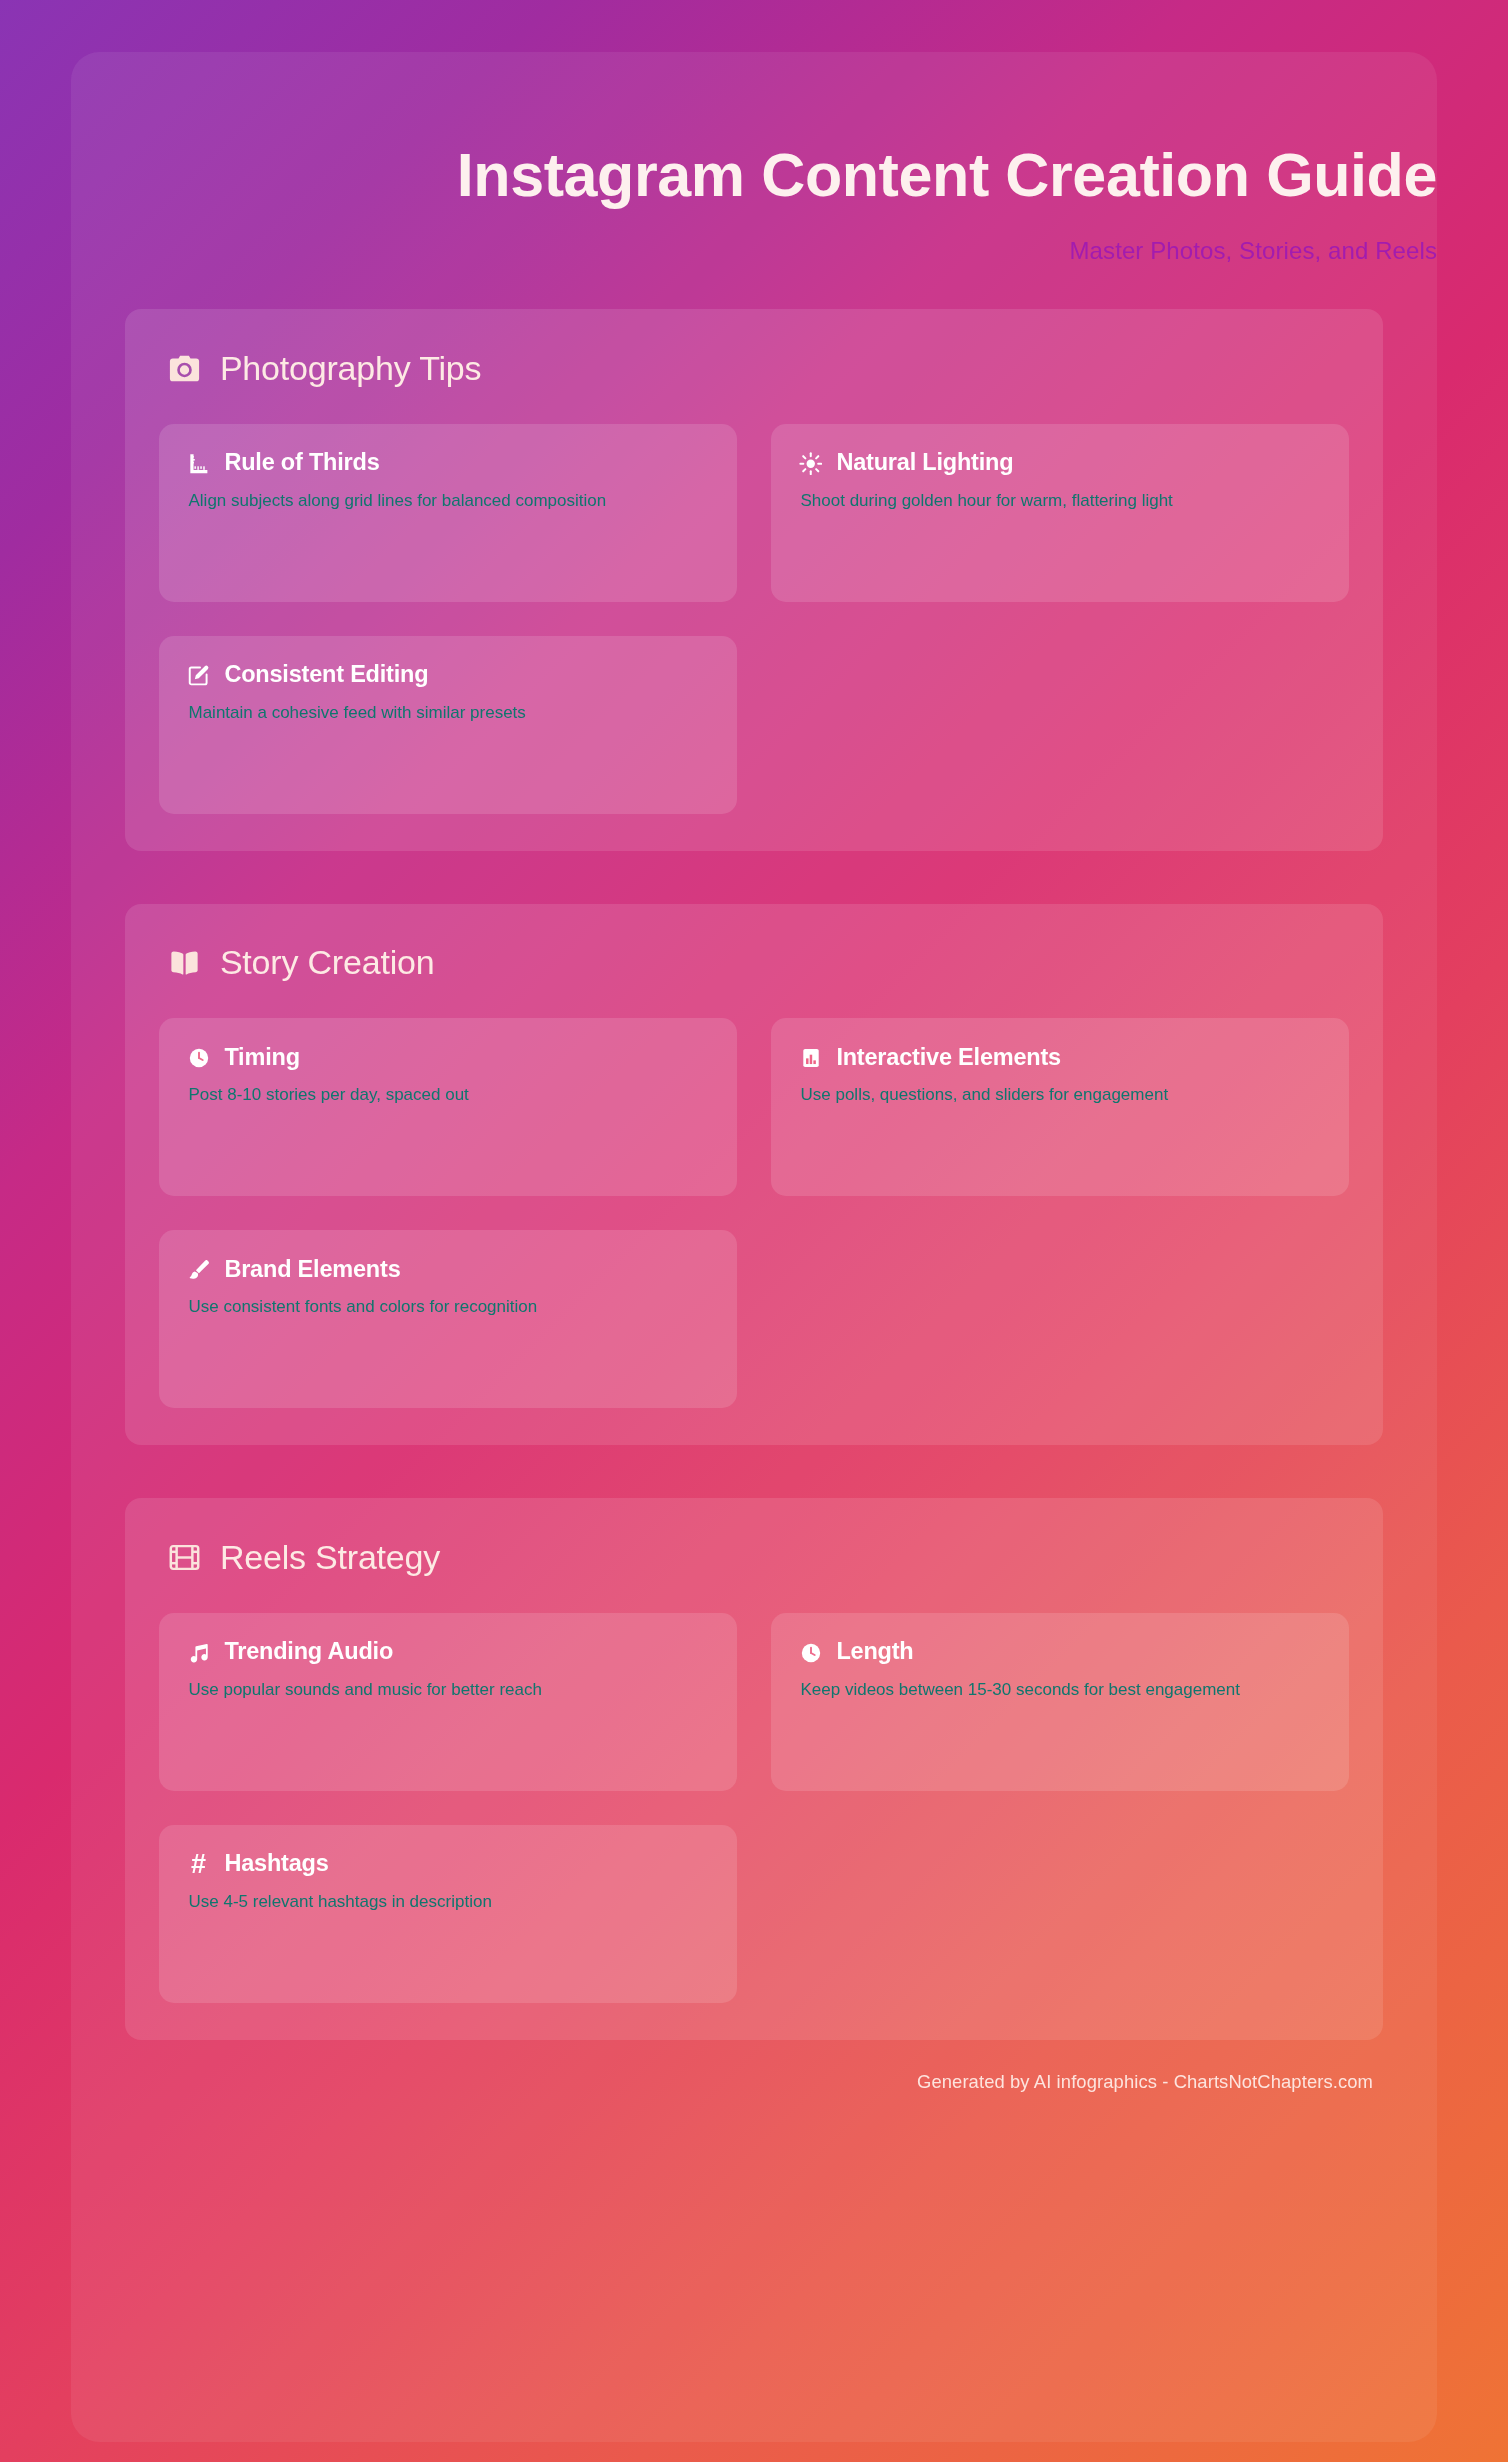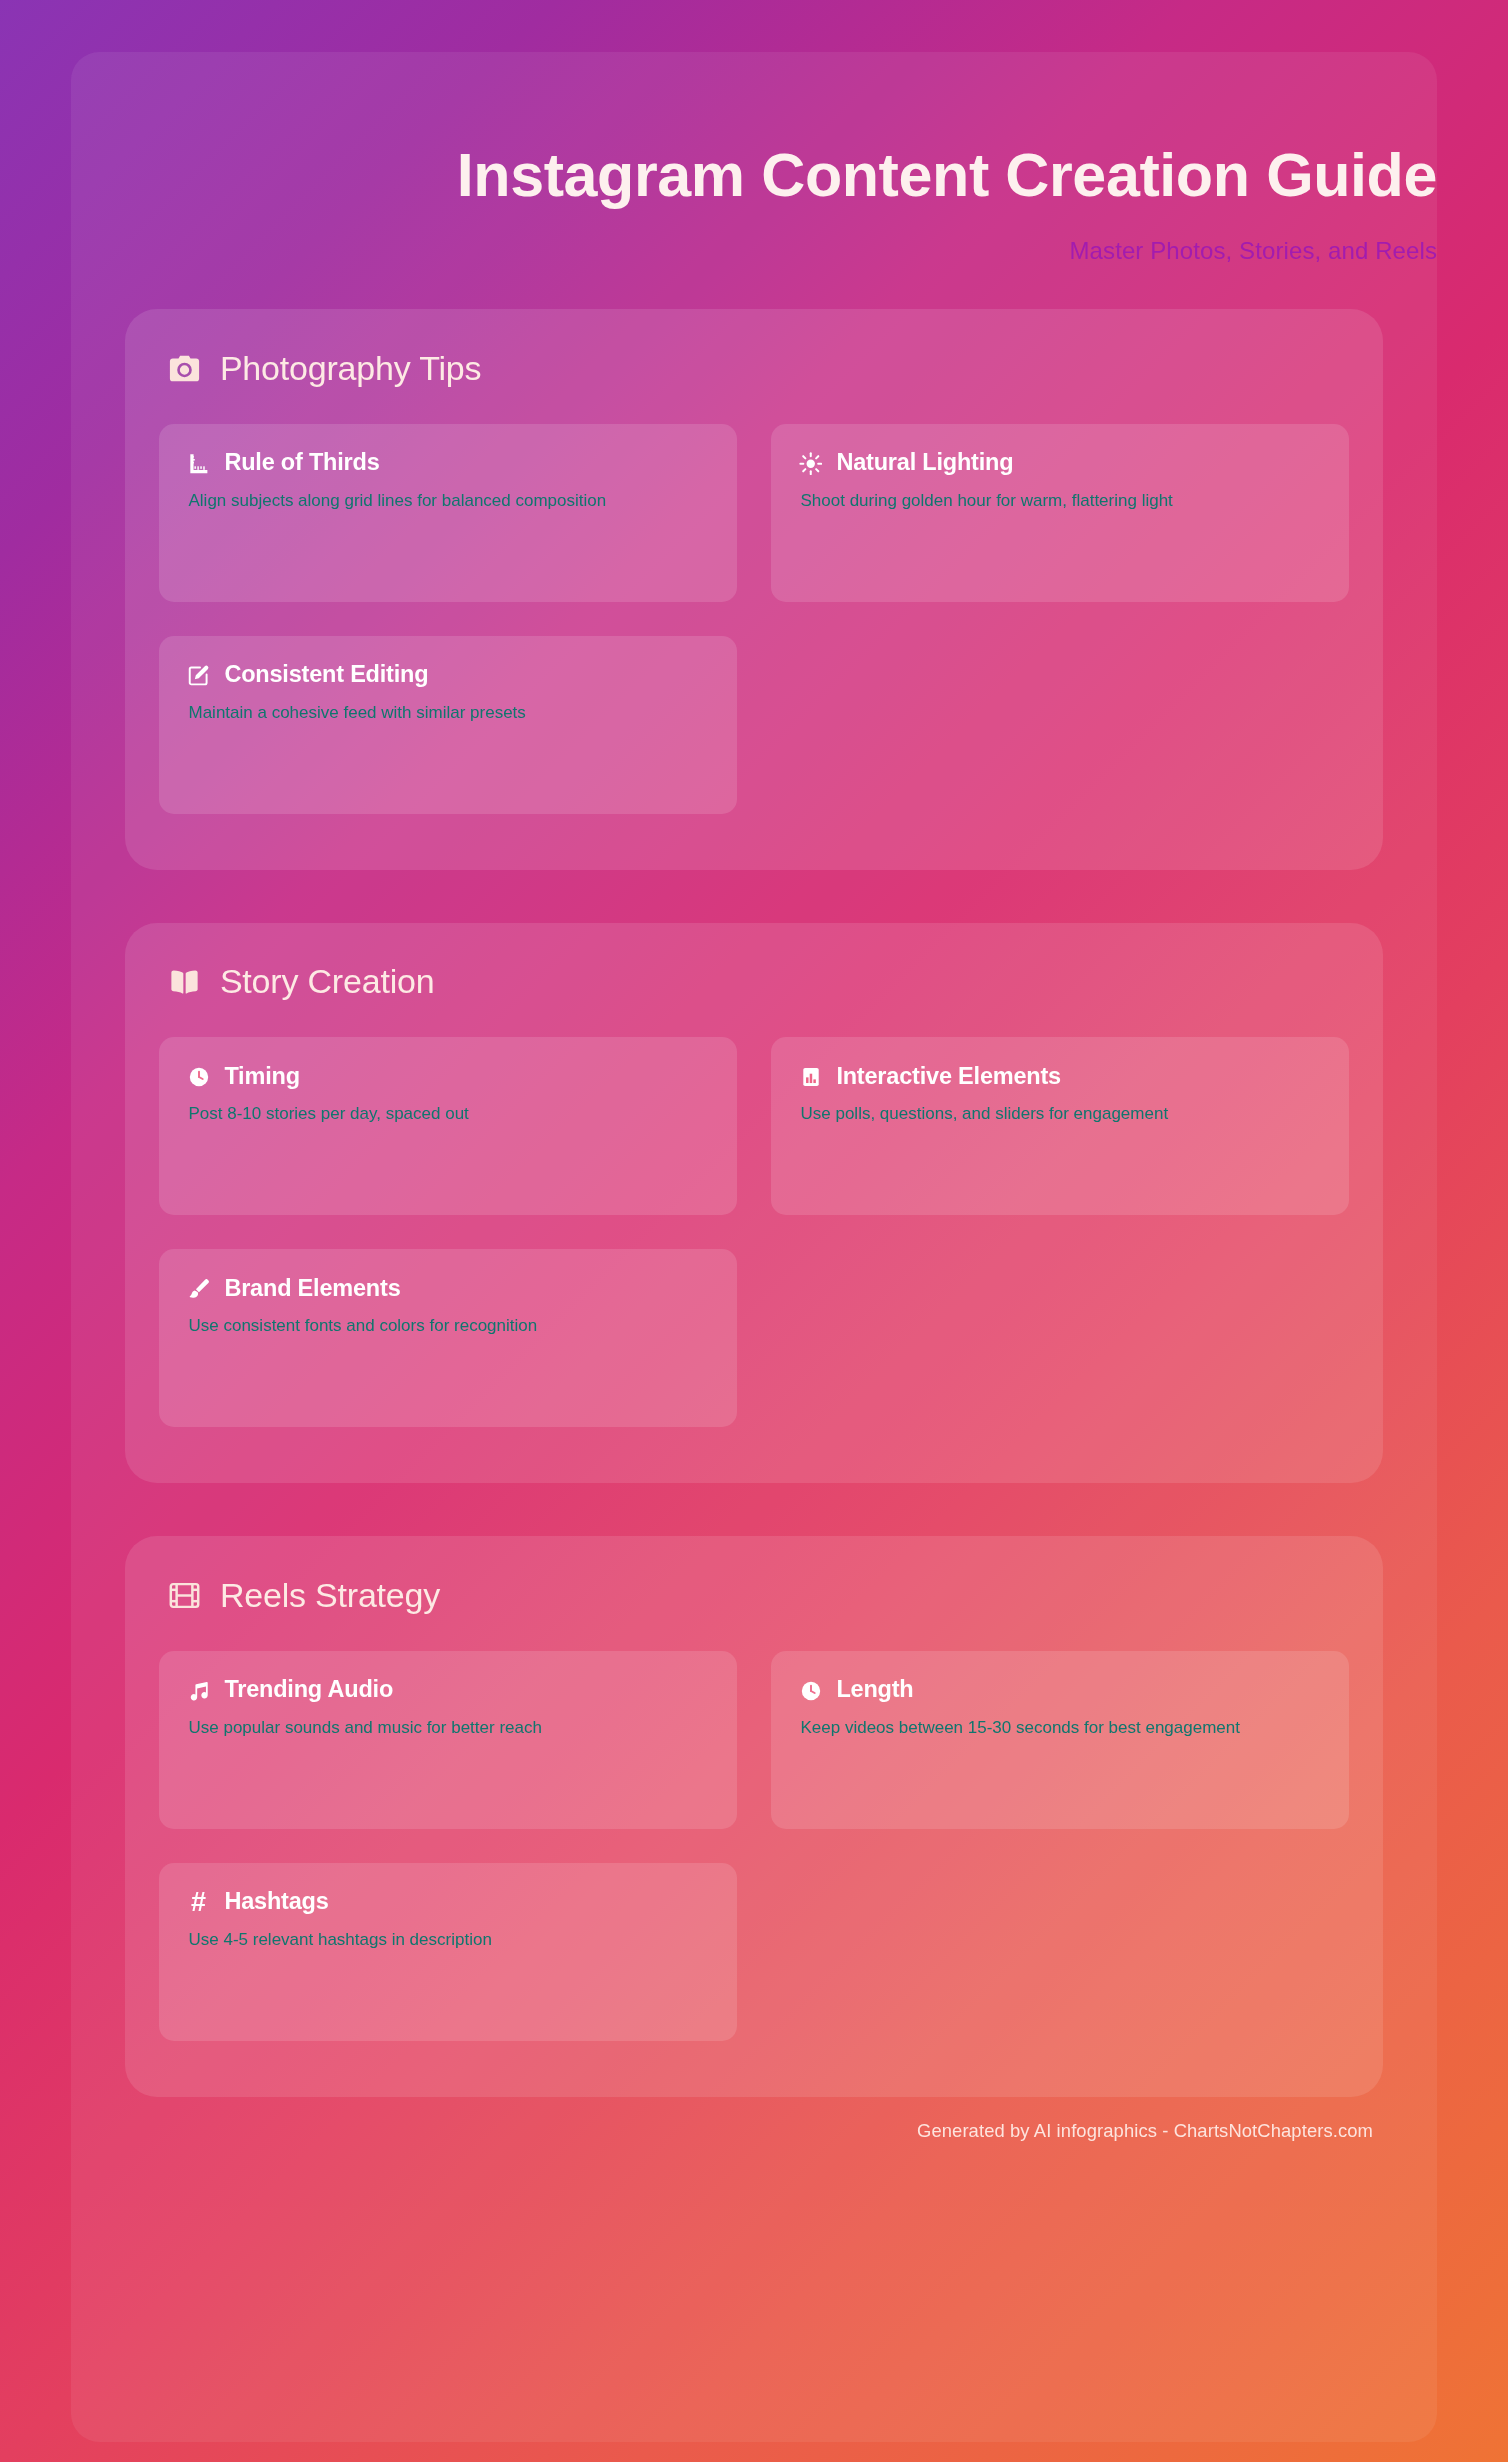--- a/index.html
+++ b/index.html
@@ -57,23 +57,23 @@
   
   #sections {
     margin-top: 44px;
     padding: 0 54px;
     display: flex;
     flex-direction: column;
     gap: 53px;
   }
 
   .section {
-    border-radius: 32px;
+    border-radius: 16px;
     background: rgba(255,255,255,0.115);
-    padding: 32px 34px 56px 34px;
+    padding: 32px 34px 37px 34px;
   }
 
   .section-header {
     display: flex;
     align-items: center;
     gap: 18.4px;
     padding-left: 7.5px;
     margin-bottom: 28.5px;
     height: 54px;
   }
@@ -140,21 +140,21 @@
     font-size: 17px;
     color: #0f766e;
     line-height: 1.48;
     padding-left: 2.5px;
     font-weight: 400;
     max-width: 98%;
   }
 
   
   #footer {
-    margin-top: 23px;
+    margin-top: 31px;
     padding-right: 64px;
     text-align: right;
   }
   #footer-text {
     font-size: 18.4px;
     color: #fde4de;
     letter-spacing: 0.1px;
   }
 </style>
 </head>

